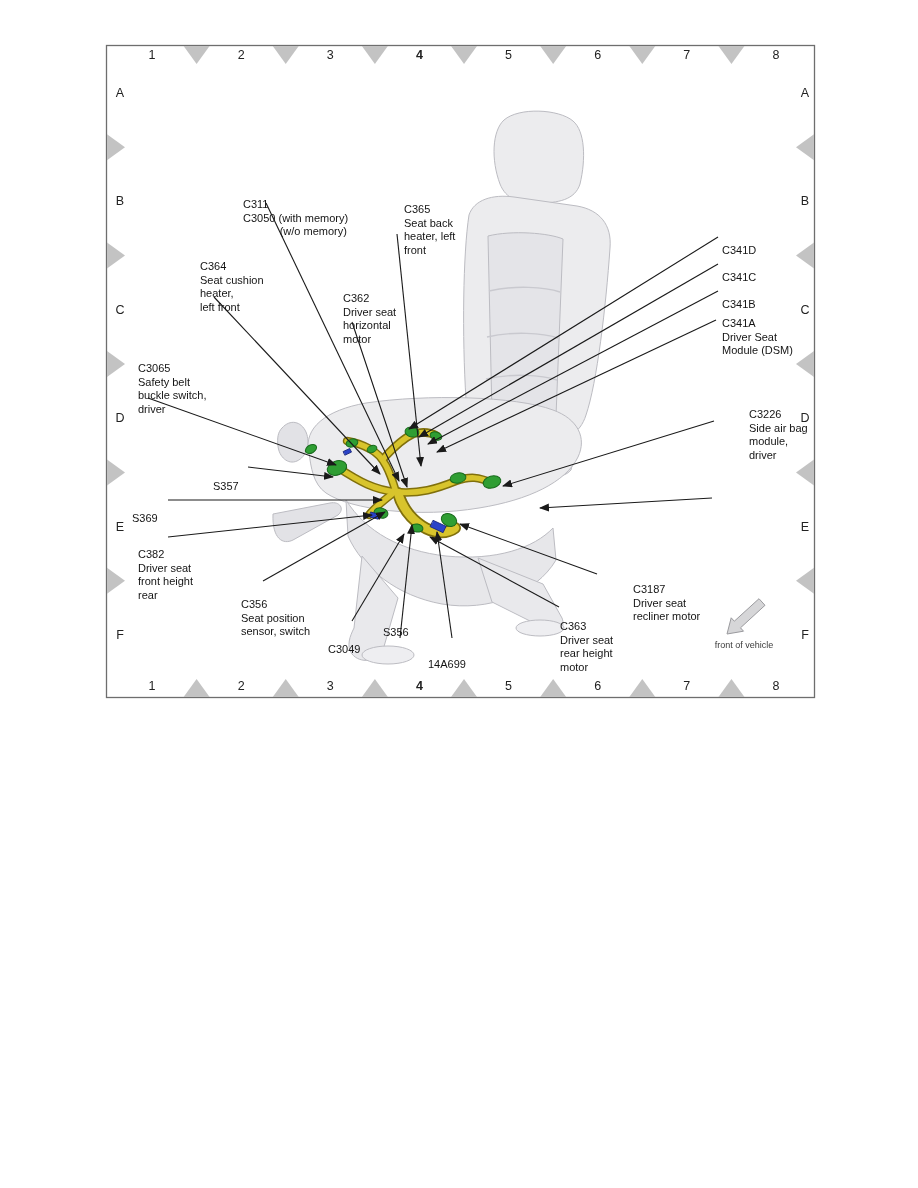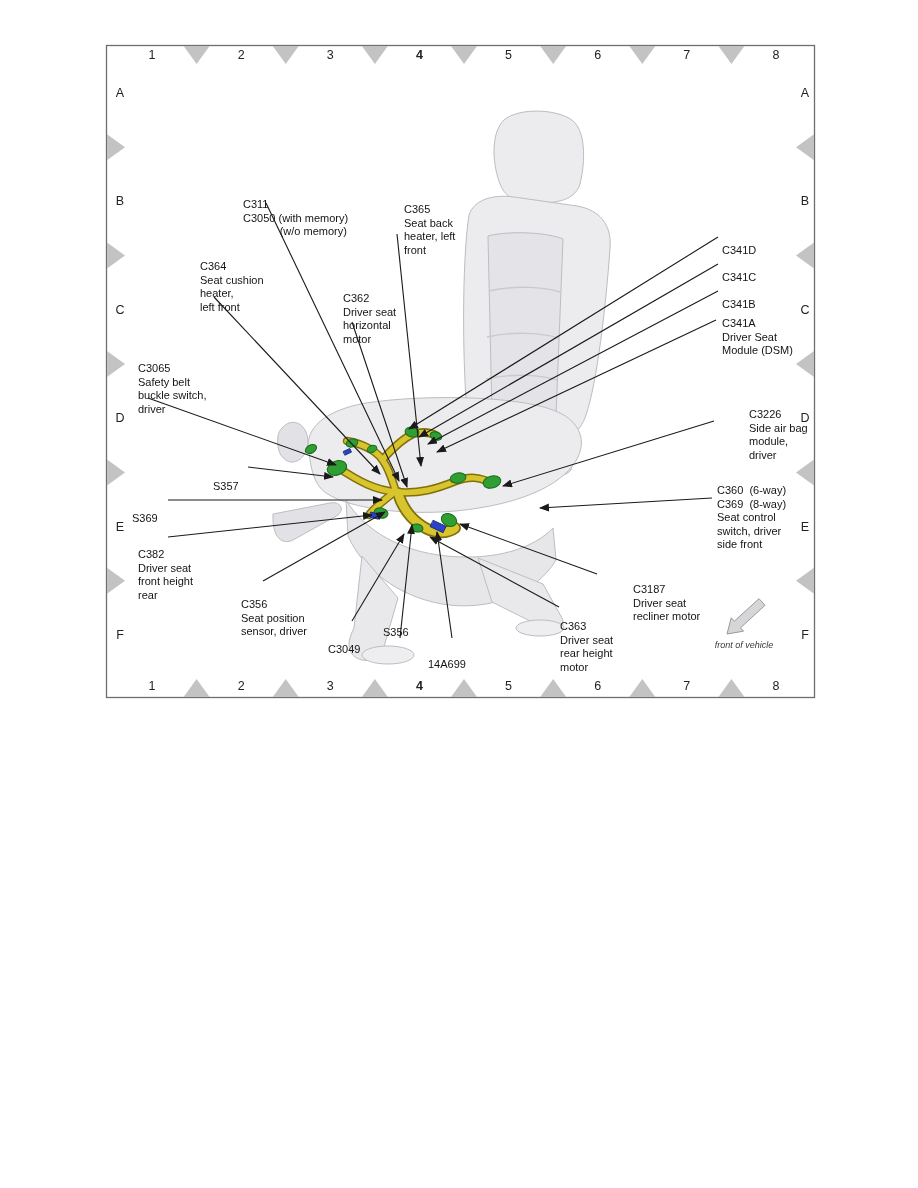--- a/index.html
+++ b/index.html
@@ -12,21 +12,21 @@
     position:absolute;transform:translate(-50%,-50%);
     font-size:12.5px;color:#222;letter-spacing:0;
   }
   .grid-label.bold{font-weight:bold;}
   .callout{
     position:absolute;font-size:11px;line-height:13.5px;color:#141414;
     white-space:pre;
     margin-top:20px;
   }
   .compass-label{
-    position:absolute;font-size:9px;color:#3c3c3c;width:96px;text-align:center;font-style:italic;
+    position:absolute;font-size:9px;color:#3c3c3c;width:96px;text-align:center;
   }
 </style>
 </head>
 <body>
 
 <div class="stage">
 
   <svg class="art" width="918" height="1188" viewBox="0 0 918 1188">
     <defs>
       <marker id="arrow" markerUnits="userSpaceOnUse" markerWidth="10" markerHeight="8" refX="9" refY="4" orient="auto">
@@ -202,38 +202,33 @@
   <div class="callout" style="left:722px;top:224px">C341D</div>
   <div class="callout" style="left:722px;top:251px">C341C</div>
   <div class="callout" style="left:722px;top:278px">C341B</div>
   <div class="callout" style="left:722px;top:297px">C341A
 Driver Seat
 Module (DSM)</div>
   <div class="callout" style="left:749px;top:388px">C3226
 Side air bag
 module,
 driver</div>
-  <div class="callout" style="left:717px;top:464px">C360  (6-way)
-C369  (8-way)
-Seat control
-switch, driver
-side front</div>
   <div class="callout" style="left:138px;top:342px">C3065
 Safety belt
 buckle switch,
 driver</div>
   <div class="callout" style="left:213px;top:460px">S357</div>
   <div class="callout" style="left:132px;top:492px">S369</div>
   <div class="callout" style="left:138px;top:528px">C382
 Driver seat
 front height
 rear</div>
   <div class="callout" style="left:241px;top:578px">C356
 Seat position
-sensor, driver</div>
+sensor, switch</div>
   <div class="callout" style="left:328px;top:623px">C3049</div>
   <div class="callout" style="left:383px;top:606px">S356</div>
   <div class="callout" style="left:428px;top:638px">14A699</div>
   <div class="callout" style="left:560px;top:600px">C363
 Driver seat
 rear height
 motor</div>
   <div class="callout" style="left:633px;top:563px">C3187
 Driver seat
 recliner motor</div>

